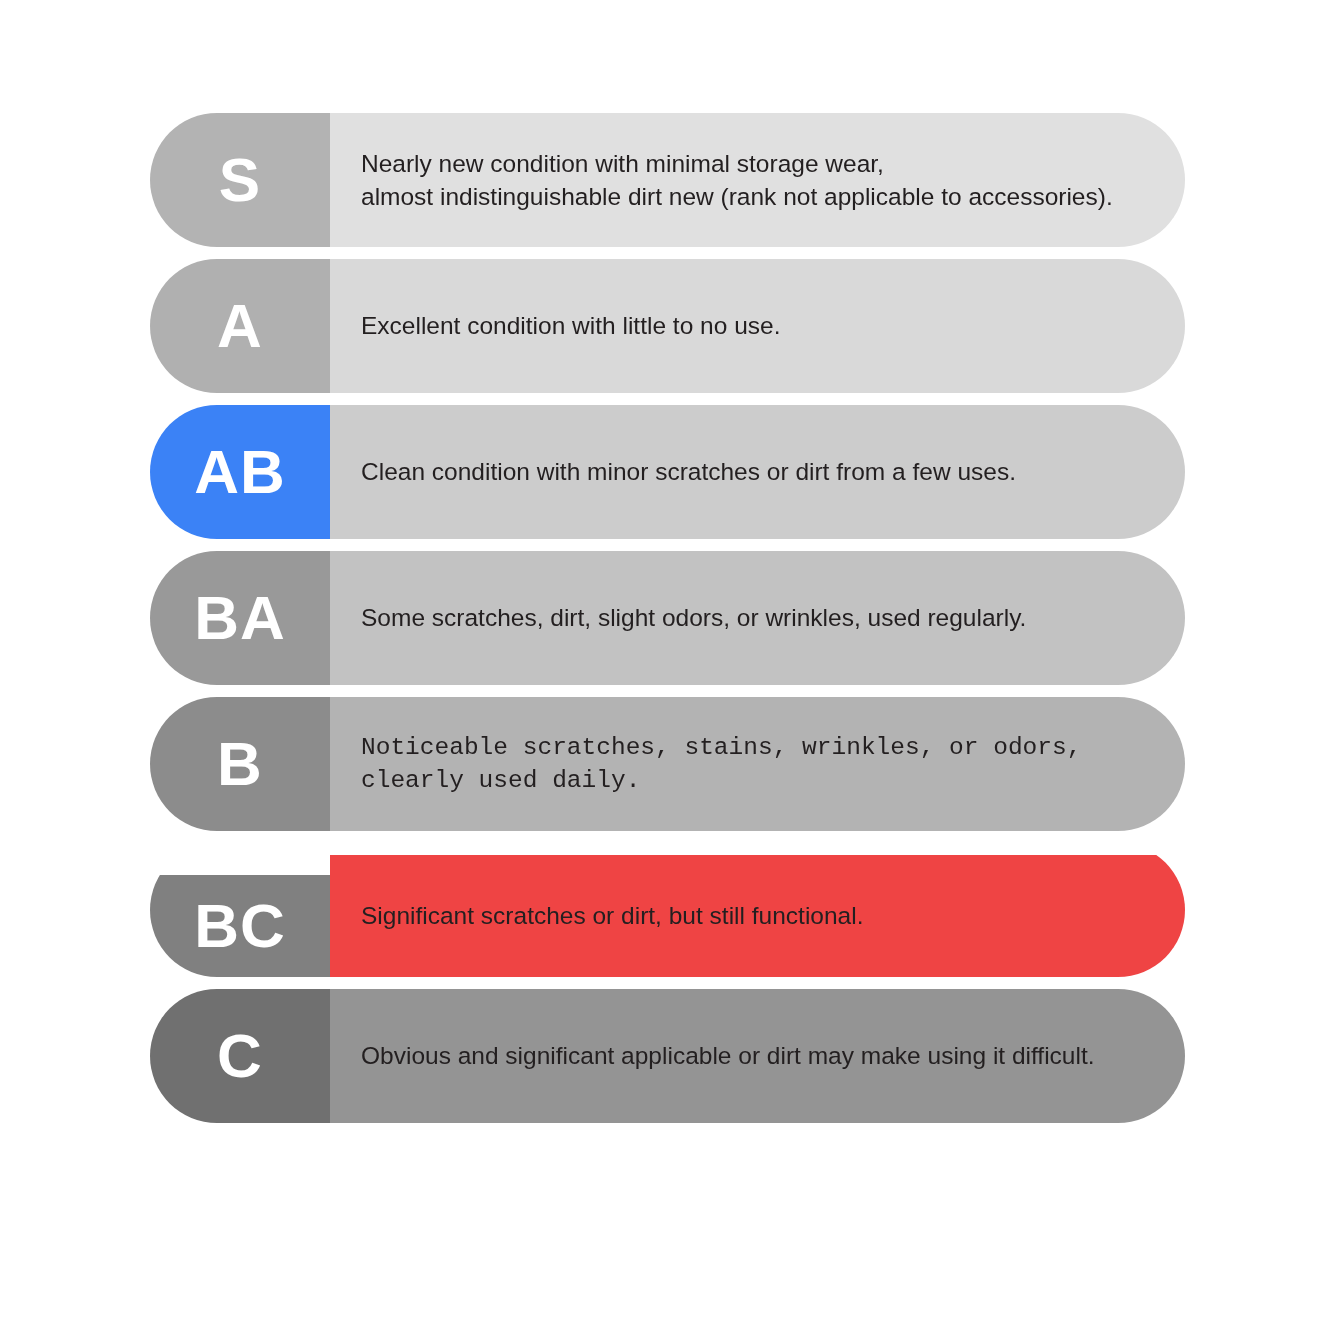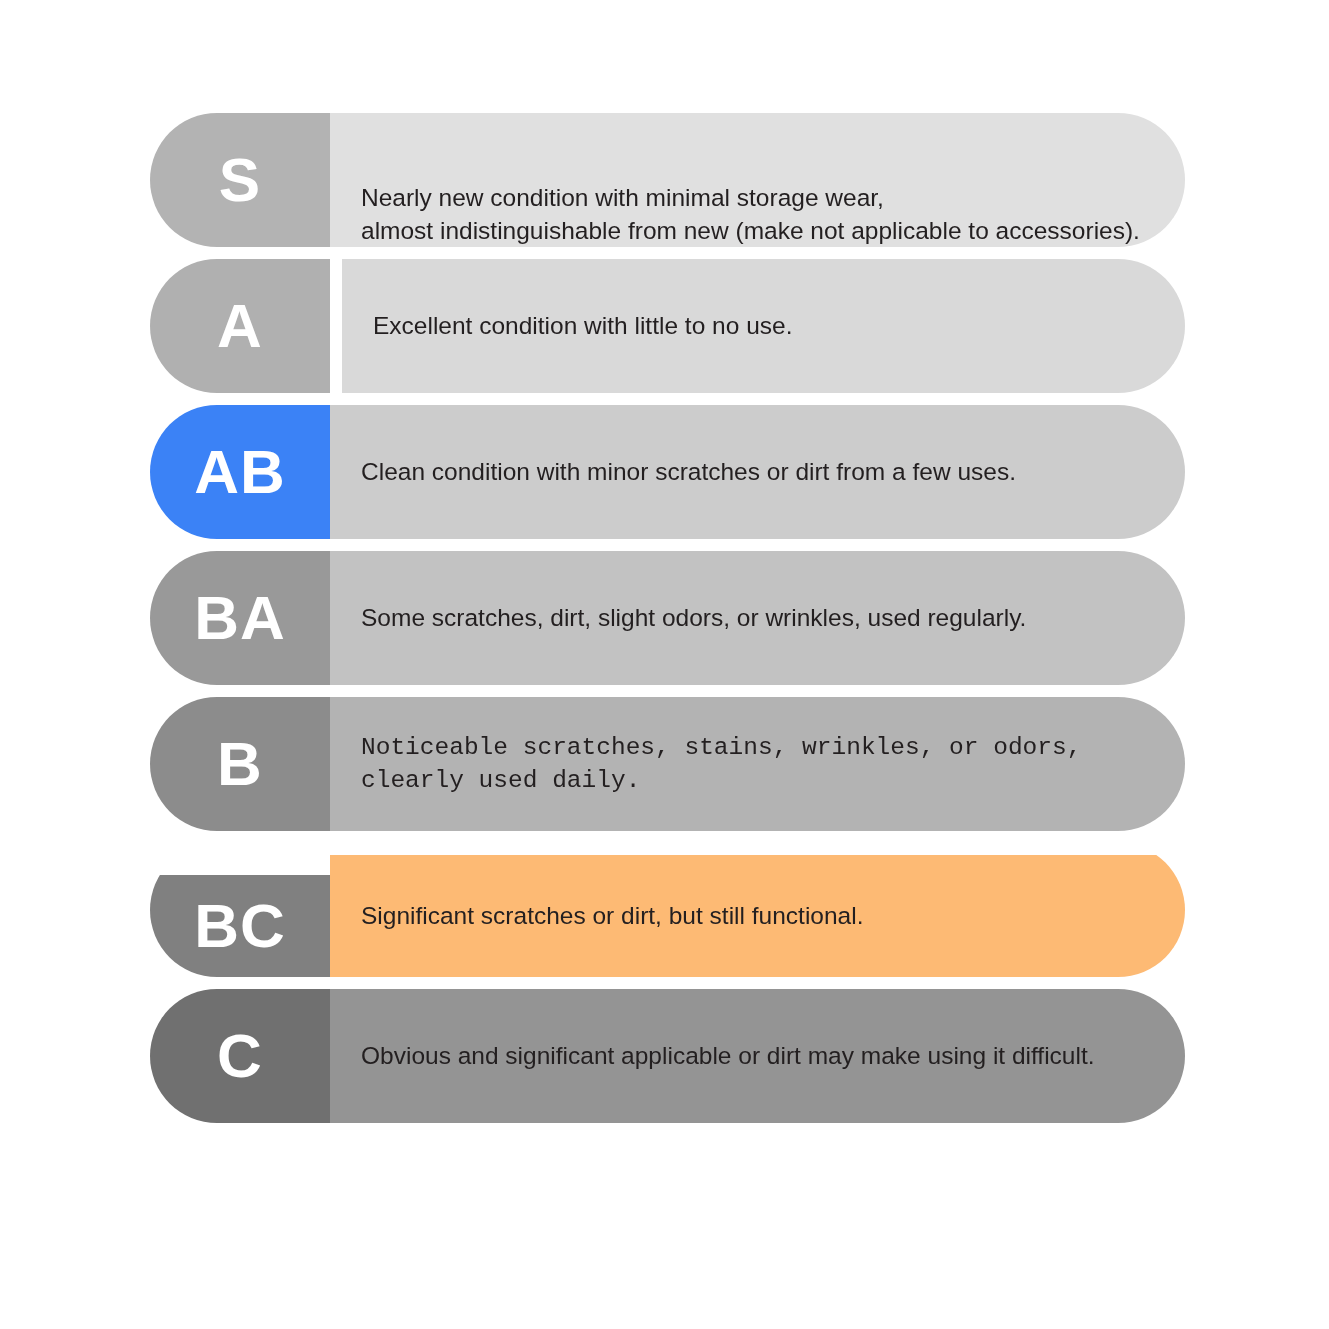--- a/index.html
+++ b/index.html
@@ -52,30 +52,30 @@
   .grade-desc span {
     display: block;
   }
 </style>
 </head>
 <body>
 
 <div id="grade-chart">
     <div class="grade-row">
       <div class="grade-badge" style="background: rgb(179, 179, 179);">S</div>
-      <div class="grade-desc" style="background: rgb(224, 224, 224); align-items: flex-end;">
+      <div class="grade-desc" style="background: rgb(224, 224, 224);">
         <div>
           <span>Nearly new condition with minimal storage wear,</span>
-          <span>almost indistinguishable from new (make not applicable to accessories).</span>
+          <span>almost indistinguishable dirt new (rank not applicable to accessories).</span>
         </div>
       </div>
     </div>
     <div class="grade-row">
       <div class="grade-badge" style="background: rgb(176, 176, 176);">A</div>
-      <div class="grade-desc" style="background: rgb(217, 217, 217); margin-left: 12px;">
+      <div class="grade-desc" style="background: rgb(217, 217, 217);">
         <div>
           <span>Excellent condition with little to no use.</span>
         </div>
       </div>
     </div>
     <div class="grade-row">
       <div class="grade-badge" style="background: #3b82f6;">AB</div>
       <div class="grade-desc" style="background: rgb(204, 204, 204);">
         <div>
           <span>Clean condition with minor scratches or dirt from a few uses.</span>
@@ -93,21 +93,21 @@
     <div class="grade-row">
       <div class="grade-badge" style="background: rgb(140, 140, 140);">B</div>
       <div class="grade-desc" style="background: rgb(179, 179, 179); font-family: Liberation Mono, monospace;">
         <div>
           <span>Noticeable scratches, stains, wrinkles, or odors, clearly used daily.</span>
         </div>
       </div>
     </div>
     <div class="grade-row">
       <div class="grade-badge" style="background: rgb(128, 128, 128); margin-top: 32px;">BC</div>
-      <div class="grade-desc" style="background: #fdba74; margin-top: 12px;">
+      <div class="grade-desc" style="background: #ef4444; margin-top: 12px;">
         <div>
           <span>Significant scratches or dirt, but still functional.</span>
         </div>
       </div>
     </div>
     <div class="grade-row">
       <div class="grade-badge" style="background: rgb(112, 112, 112);">C</div>
       <div class="grade-desc" style="background: rgb(148, 148, 148);">
         <div>
           <span>Obvious and significant applicable or dirt may make using it difficult.</span>

